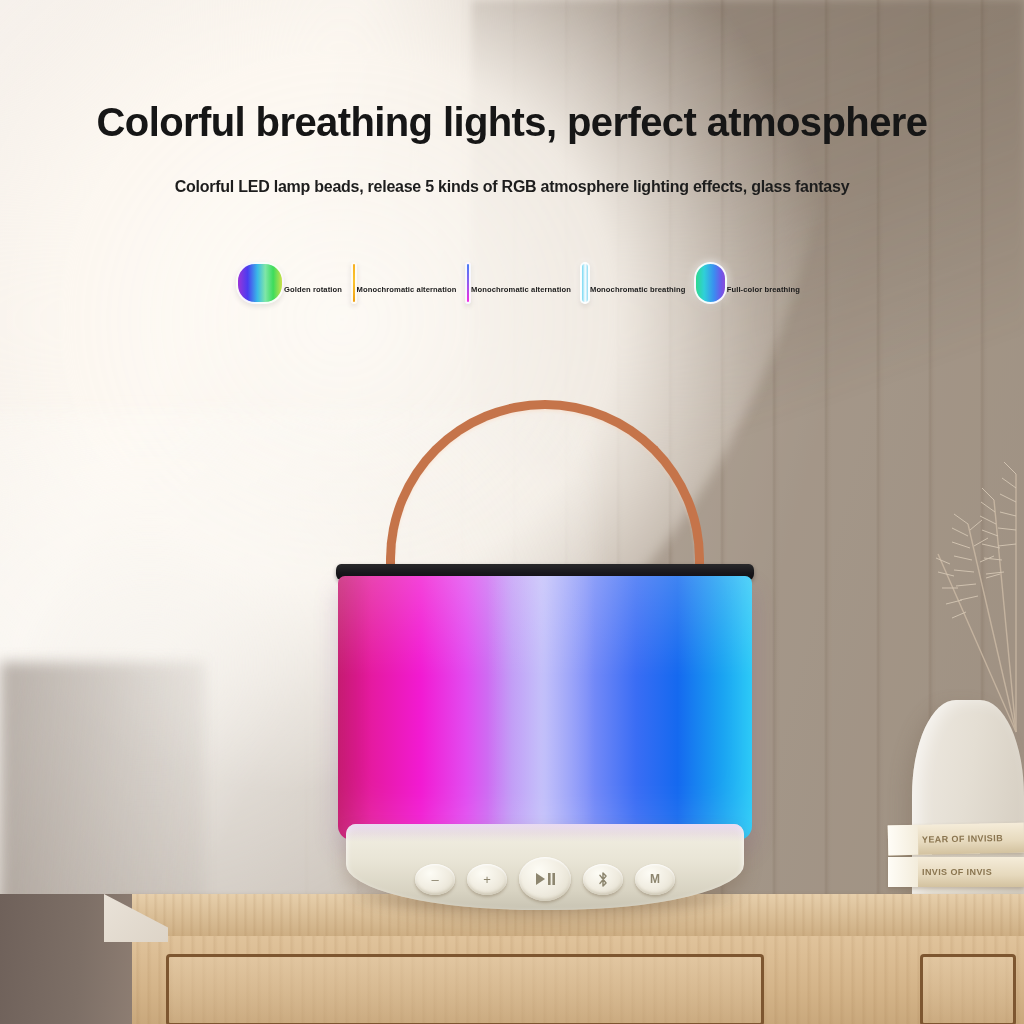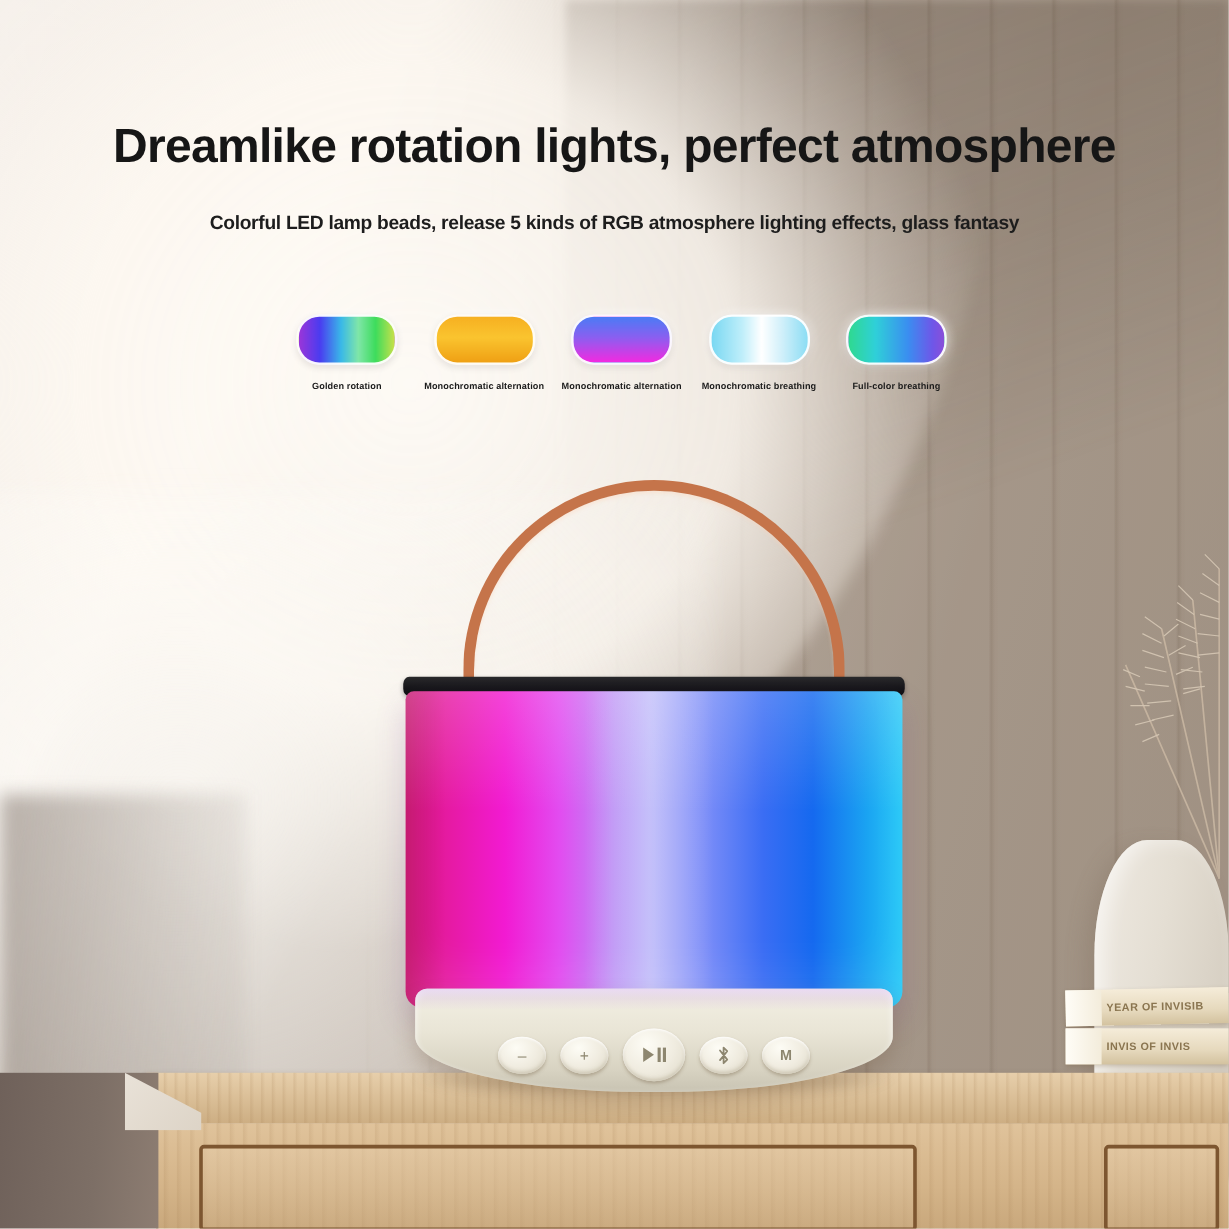--- a/index.html
+++ b/index.html
@@ -133,21 +133,20 @@
     left: 236px;
     top: 262px;
     width: 564px;
     display: flex;
     justify-content: space-between;
     align-items: flex-start;
   }
   .swatch-cell {
     width: 106px;
     display: flex;
-    flex-direction: column;
     align-items: center;
   }
   .swatch-pill {
     width: 80px;
     height: 38px;
     border-radius: 19px;
     border: 2.5px solid rgba(255,255,255,0.95);
     box-shadow: 0 0 9px rgba(255,255,255,0.75),
                 0 2px 5px rgba(80,60,45,0.20);
   }
@@ -521,21 +520,21 @@
         </div>
 
         <div class="btn">
           <span style="font-size:12px;font-weight:bold;">M</span>
         </div>
 
       </div>
     </div>
   </div>
 
-  <div class="headline">Dreamlike rotation lights, perfect atmosphere</div>
+  <div class="headline">Colorful breathing lights, perfect atmosphere</div>
   <div class="subhead">Colorful LED lamp beads, release 5 kinds of RGB atmosphere lighting effects, glass fantasy</div>
 
   <div class="swatch-row">
     <div class="swatch-cell">
       <div class="swatch-pill" style="background: linear-gradient(90deg, rgb(155, 53, 216) 0%, rgb(74, 60, 240) 22%, rgb(57, 184, 232) 44%, rgb(127, 230, 168) 62%, rgb(61, 220, 92) 80%, rgb(201, 224, 74) 100%);"></div>
       <div class="swatch-label">Golden rotation</div>
     </div>
     <div class="swatch-cell">
       <div class="swatch-pill" style="background: linear-gradient(rgb(246, 176, 33) 0%, rgb(250, 196, 47) 45%, rgb(239, 160, 20) 100%);"></div>
       <div class="swatch-label">Monochromatic alternation</div>

